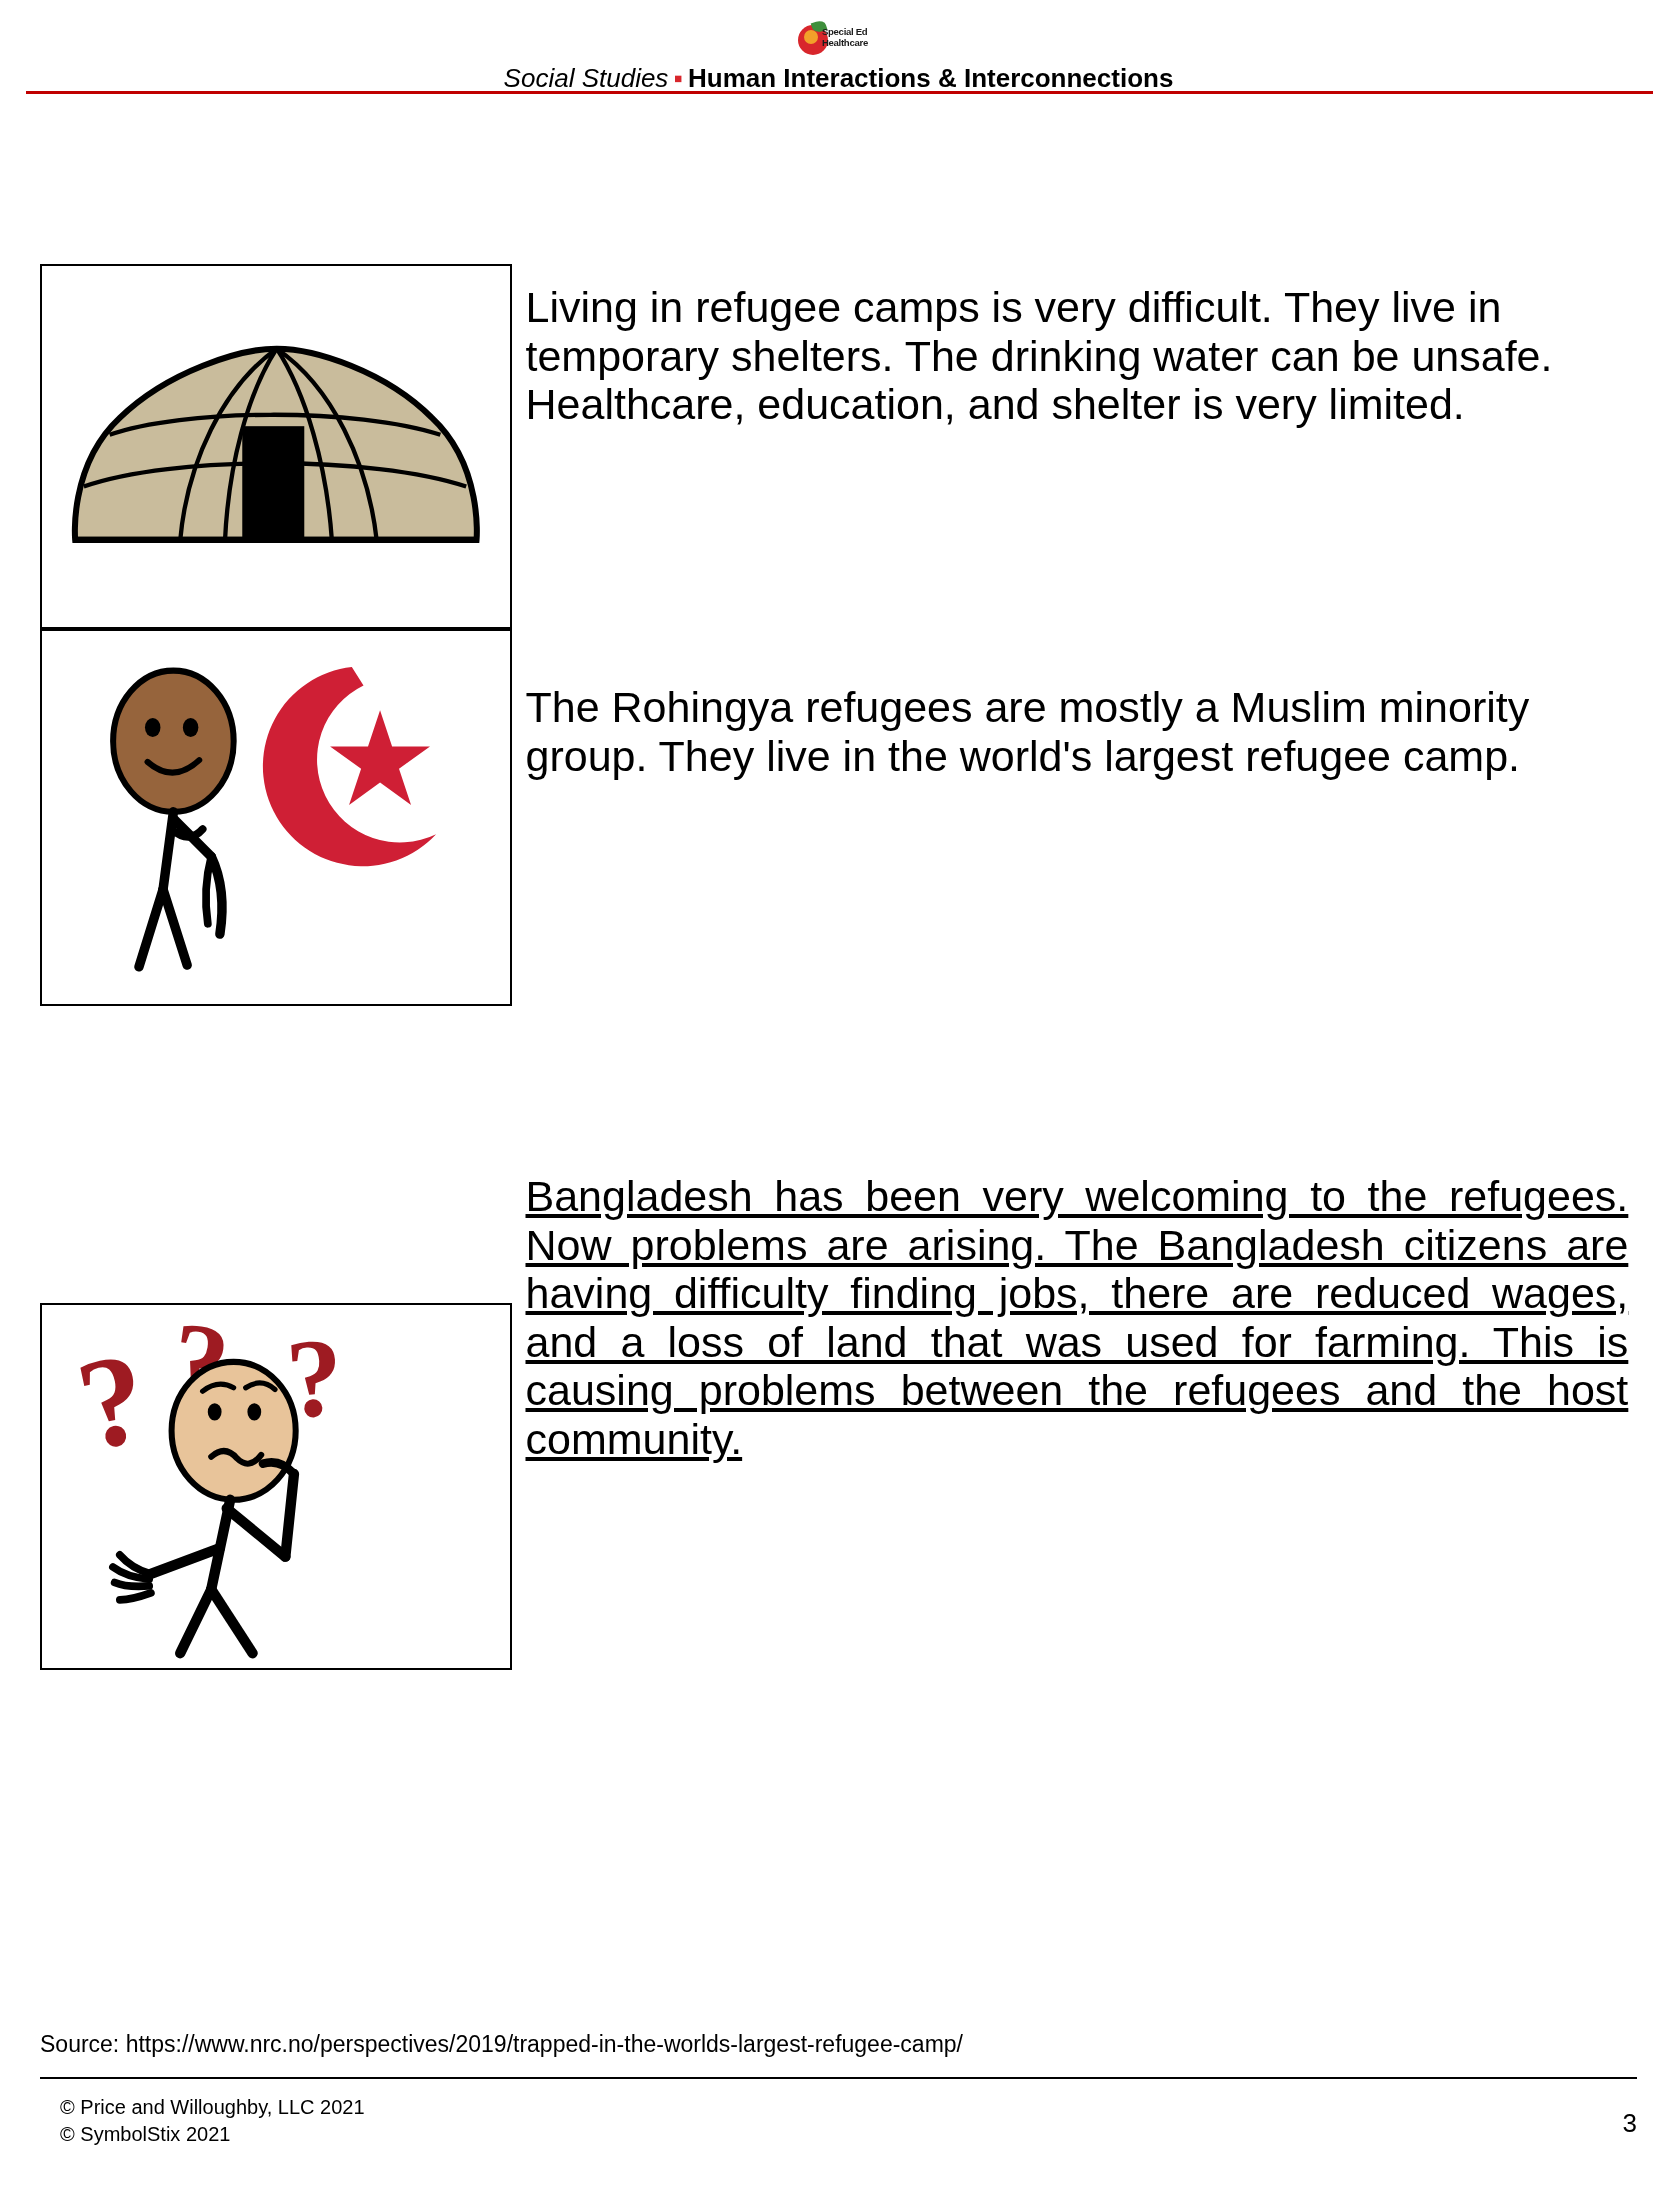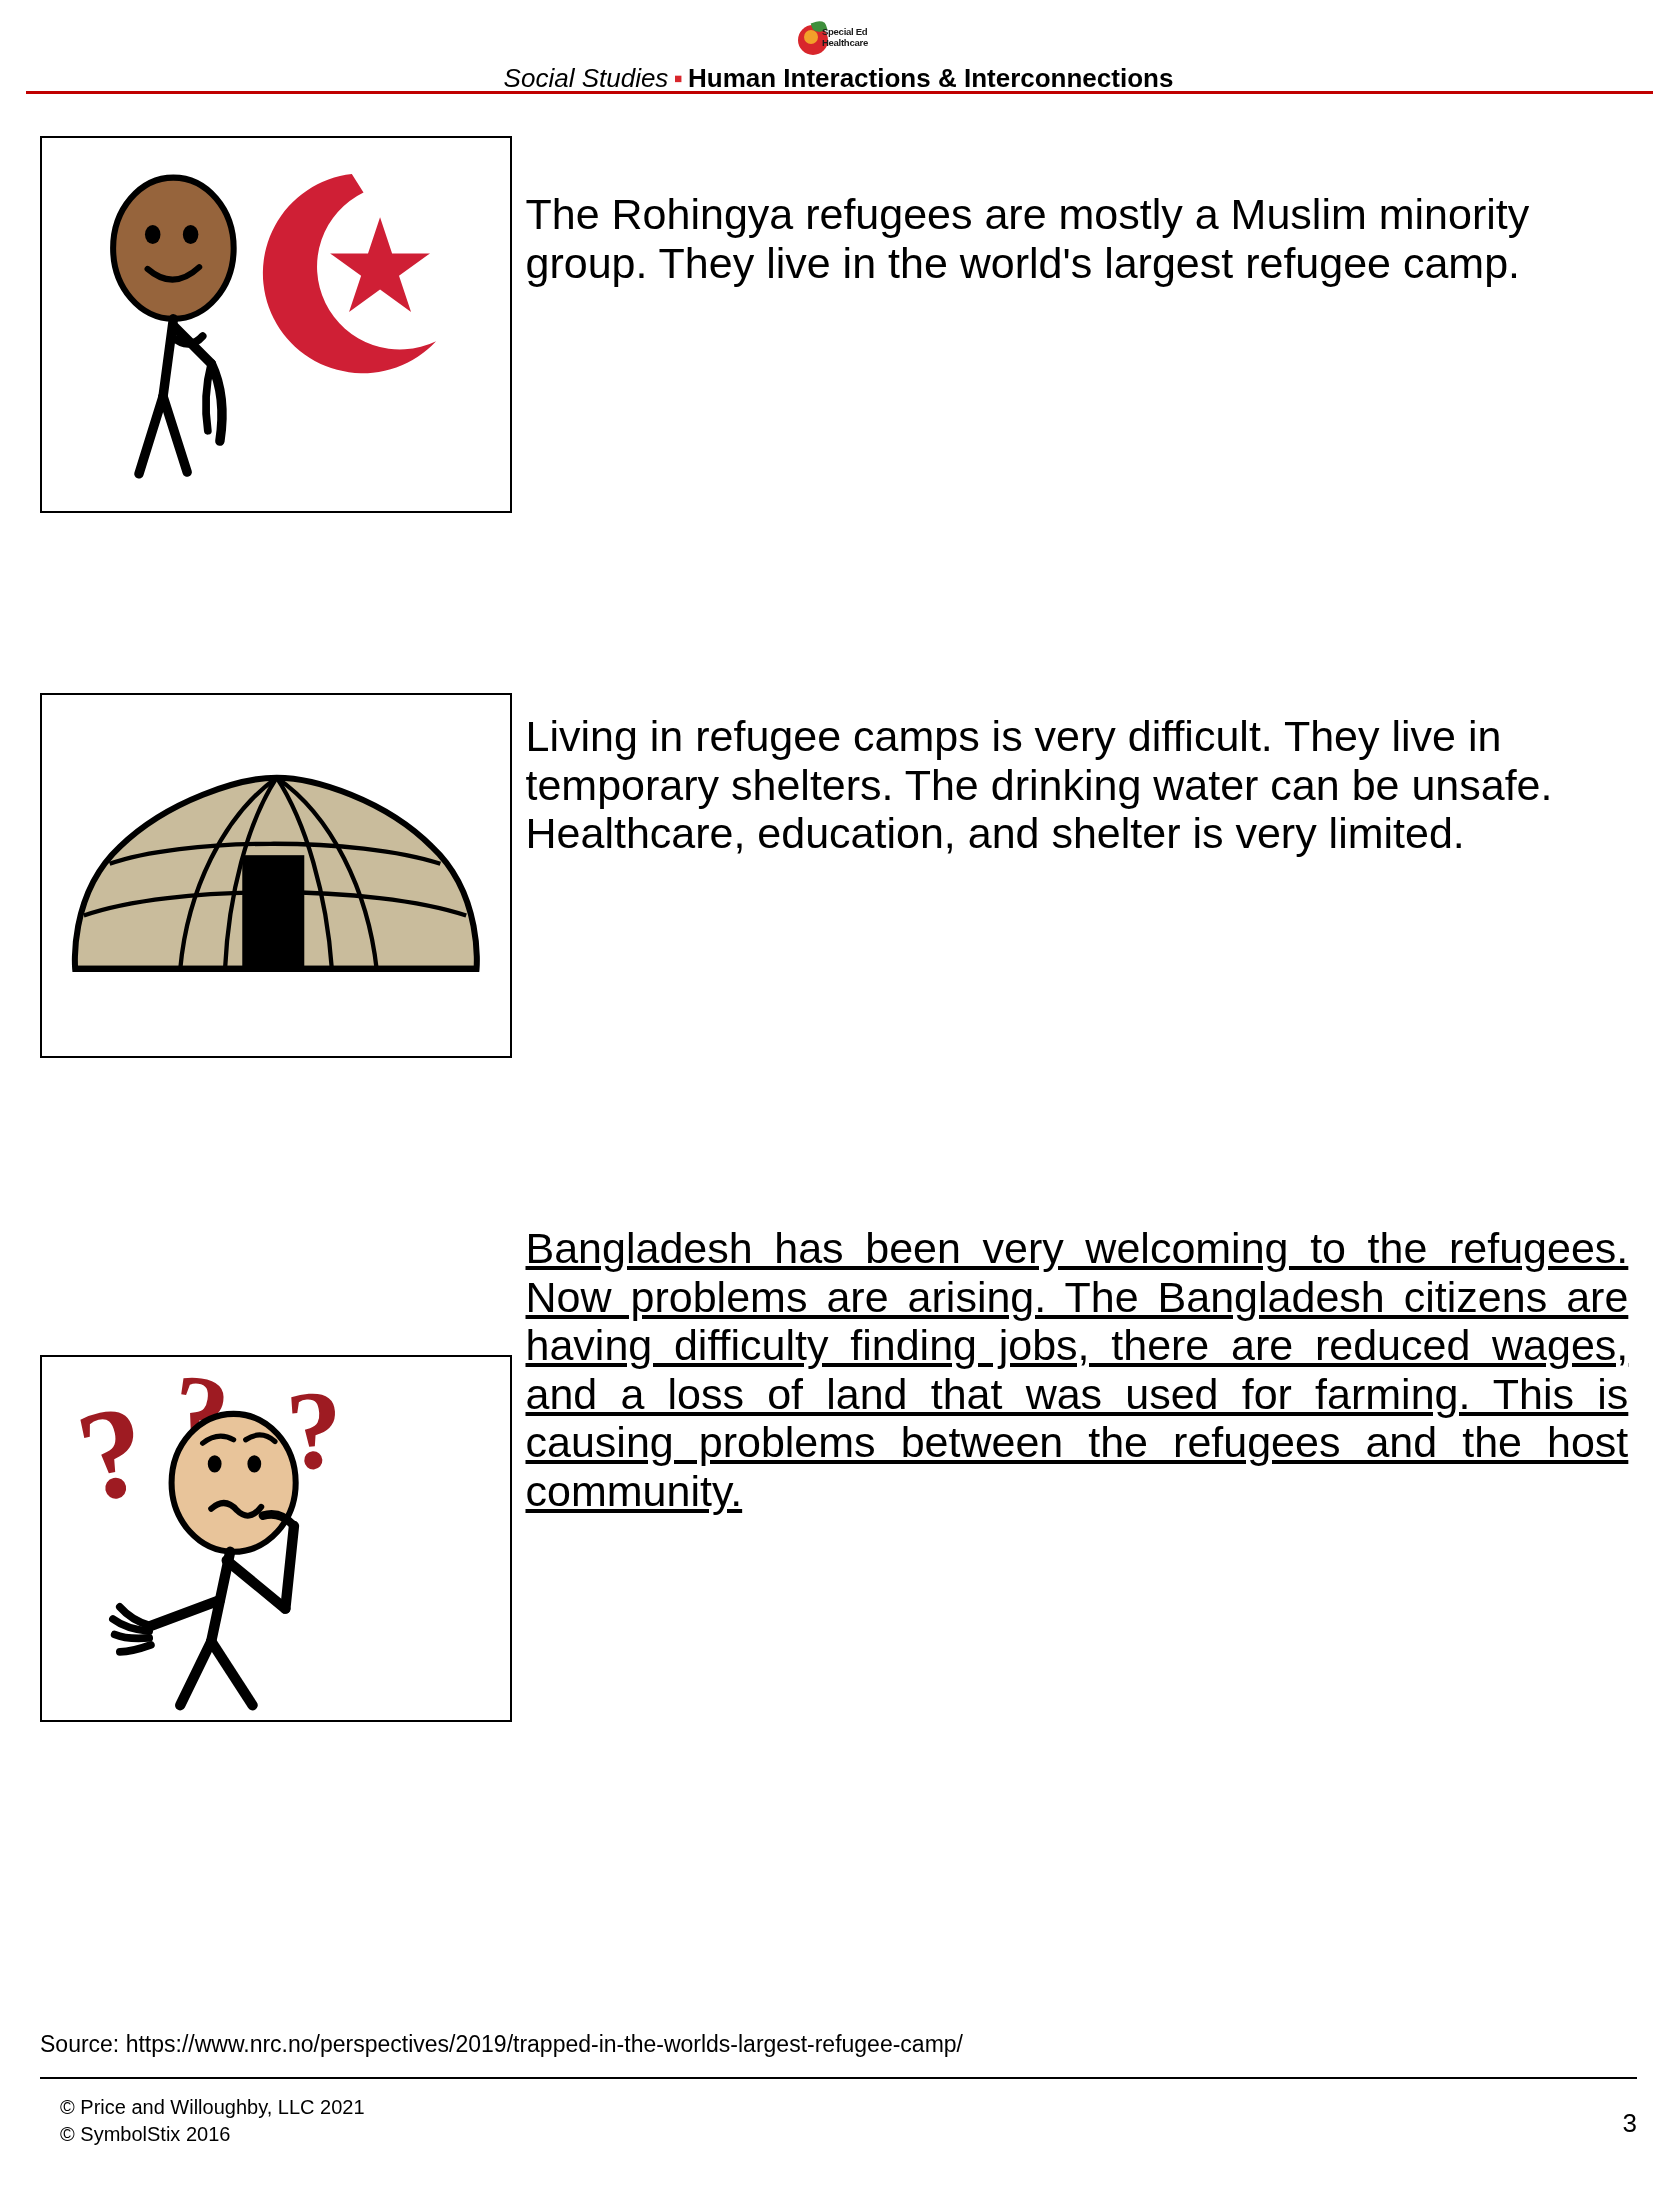--- a/index.html
+++ b/index.html
@@ -205,20 +205,43 @@
       </div>
     </div>
     <div class="header-title">
       <span class="ital">Social Studies</span><span class="sep">▪</span><span class="bold">Human Interactions &amp; Interconnections</span>
     </div>
   </div>
   <div class="header-rule"></div>
 
   <div class="content">
 
+    <div class="row" id="row2">
+      <div class="fig">
+        <div class="fig-box">
+          <svg viewBox="0 0 540 418" width="466" height="360">
+
+            <path d="M38 318 C38 318 30 232 90 176 C146 122 230 96 272 96 C316 96 398 122 452 176 C512 232 504 318 504 318 Z" fill="#c9bc9c" stroke="#000" stroke-width="7"></path>
+            <path d="M38 318 L504 318" stroke="#000" stroke-width="7" fill="none"></path>
+
+            <path d="M272 96 C210 140 168 228 160 318" fill="none" stroke="#000" stroke-width="5"></path>
+            <path d="M272 96 C238 148 216 232 212 318" fill="none" stroke="#000" stroke-width="5"></path>
+            <path d="M272 96 C306 148 330 232 336 318" fill="none" stroke="#000" stroke-width="5"></path>
+            <path d="M272 96 C336 140 378 228 388 318" fill="none" stroke="#000" stroke-width="5"></path>
+
+            <path d="M78 196 C160 166 366 164 462 196" fill="none" stroke="#000" stroke-width="5"></path>
+            <path d="M48 256 C150 220 384 220 492 256" fill="none" stroke="#000" stroke-width="5"></path>
+
+            <rect x="232" y="186" width="72" height="132" fill="#000"></rect>
+          </svg>
+        </div>
+      </div>
+      <div class="txt">Living in refugee camps is very difficult. They live in temporary shelters. The drinking water can be unsafe. Healthcare, education, and shelter is very limited.</div>
+    </div>
+
     <div class="row" id="row1">
       <div class="fig">
         <div class="fig-box">
           <svg viewBox="0 0 540 432" width="466" height="372">
 
             <ellipse cx="152" cy="128" rx="70" ry="82" fill="#96643c" stroke="#000" stroke-width="7"></ellipse>
             <ellipse cx="128" cy="112" rx="9" ry="11" fill="#000"></ellipse>
             <ellipse cx="172" cy="112" rx="9" ry="11" fill="#000"></ellipse>
             <path d="M122 152 q30 26 60 -2" fill="none" stroke="#000" stroke-width="7" stroke-linecap="round"></path>
 
@@ -230,43 +253,20 @@
             <path d="M150 230 Q170 248 186 230" fill="none" stroke="#000" stroke-width="9" stroke-linecap="round"></path>
             <path d="M196 262 Q186 300 192 340" fill="none" stroke="#000" stroke-width="9" stroke-linecap="round"></path>
 
             <path d="M386 40 a116 116 0 1 0 48 212 a92 92 0 1 1 -40 -188 z" fill="#cf1f35" transform="rotate(-14 380 150)"></path>
 
             <polygon fill="#cf1f35" points="392,92 406,134 450,134 414,160 428,202 392,176 356,202 370,160 334,134 378,134"></polygon>
           </svg>
         </div>
       </div>
       <div class="txt">The Rohingya refugees are mostly a Muslim minority group. They live in the world's largest refugee camp.</div>
-    </div>
-
-    <div class="row" id="row2">
-      <div class="fig">
-        <div class="fig-box">
-          <svg viewBox="0 0 540 418" width="466" height="360">
-
-            <path d="M38 318 C38 318 30 232 90 176 C146 122 230 96 272 96 C316 96 398 122 452 176 C512 232 504 318 504 318 Z" fill="#c9bc9c" stroke="#000" stroke-width="7"></path>
-            <path d="M38 318 L504 318" stroke="#000" stroke-width="7" fill="none"></path>
-
-            <path d="M272 96 C210 140 168 228 160 318" fill="none" stroke="#000" stroke-width="5"></path>
-            <path d="M272 96 C238 148 216 232 212 318" fill="none" stroke="#000" stroke-width="5"></path>
-            <path d="M272 96 C306 148 330 232 336 318" fill="none" stroke="#000" stroke-width="5"></path>
-            <path d="M272 96 C336 140 378 228 388 318" fill="none" stroke="#000" stroke-width="5"></path>
-
-            <path d="M78 196 C160 166 366 164 462 196" fill="none" stroke="#000" stroke-width="5"></path>
-            <path d="M48 256 C150 220 384 220 492 256" fill="none" stroke="#000" stroke-width="5"></path>
-
-            <rect x="232" y="186" width="72" height="132" fill="#000"></rect>
-          </svg>
-        </div>
-      </div>
-      <div class="txt">Living in refugee camps is very difficult. They live in temporary shelters. The drinking water can be unsafe. Healthcare, education, and shelter is very limited.</div>
     </div>
 
     <div class="row" id="row3">
       <div class="fig">
         <div class="fig-box">
           <svg viewBox="0 0 540 420" width="466" height="362">
 
             <text x="46" y="160" font-family="Liberation Serif, serif" font-size="150" font-weight="bold" fill="#9e1b22" transform="rotate(-12 92 120)">?</text>
             <text x="150" y="112" font-family="Liberation Serif, serif" font-size="130" font-weight="bold" fill="#9e1b22" transform="rotate(8 190 70)">?</text>
             <text x="284" y="128" font-family="Liberation Serif, serif" font-size="130" font-weight="bold" fill="#9e1b22" transform="rotate(-4 320 90)">?</text>
@@ -297,19 +297,19 @@
       <div class="txt justify">Bangladesh has been very welcoming to the refugees. Now problems are arising. The Bangladesh citizens are having difficulty finding jobs, there are reduced wages, and a loss of land that was used for farming. This is causing problems between the refugees and the host community.</div>
     </div>
 
   </div>
 
   <div class="source">Source: https://www.nrc.no/perspectives/2019/trapped-in-the-worlds-largest-refugee-camp/</div>
   <div class="footer-rule"></div>
   <div class="footer">
     <div class="footer-left">
       <div>© Price and Willoughby, LLC 2021</div>
-      <div>© SymbolStix 2016</div>
+      <div>© SymbolStix 2021</div>
     </div>
     <div class="footer-center">3</div>
   </div>
 
 </div>
 
 
 </body></html>

